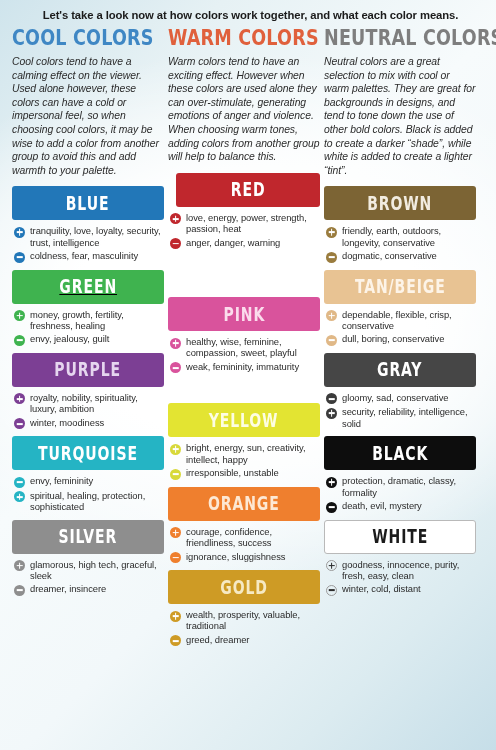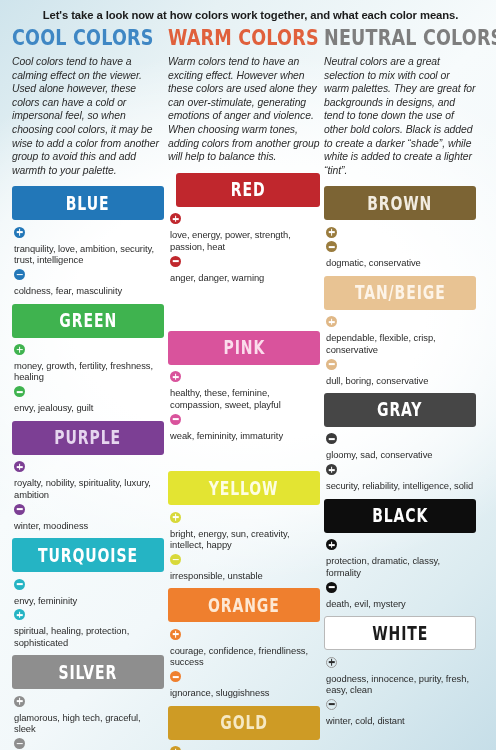--- a/index.html
+++ b/index.html
@@ -91,21 +91,20 @@
     white-space: nowrap;
   }
   .swatch.outlined { border: 1px solid #b9b9b9; background: #ffffff; }
 
   .traits { padding-left: 2px; }
   .trait {
     display: flex;
     align-items: flex-start;
     gap: 5px;
     margin-bottom: 2px;
-    flex-direction: column;
   }
   .badge {
     flex: 0 0 auto;
     width: 11px;
     height: 11px;
     border-radius: 50%;
     margin-top: 1.5px;
     position: relative;
   }
   .badge::before,
@@ -142,31 +141,31 @@
       <div class="col-title cool" style="color: rgb(63, 135, 196);">COOL COLORS</div>
       <div class="col-intro">Cool colors tend to have a calming effect on the viewer. Used alone however, these colors can have a cold or impersonal feel, so when choosing cool colors, it may be wise to add a color from another group to avoid this and add warmth to your palette.</div>
 
       <div class="entry">
         <div class="swatch" style="background: rgb(34, 119, 184);">
           <span class="swatch-label" style="color: rgb(255, 255, 255);">BLUE</span>
         </div>
         <div class="traits">
           <div class="trait">
             <span class="badge plus" style="background: rgb(34, 119, 184);"></span>
-            <span class="trait-text">tranquility, love, ambition, security, trust, intelligence</span>
+            <span class="trait-text">tranquility, love, loyalty, security, trust, intelligence</span>
           </div>
           <div class="trait">
             <span class="badge minus" style="background: rgb(34, 119, 184);"></span>
             <span class="trait-text">coldness, fear, masculinity</span>
           </div>
         </div>
       </div>
 
       <div class="entry">
-        <div class="swatch" style="background: rgb(63, 179, 79);">
+        <div class="swatch" style="background: rgb(63, 179, 79); text-decoration: underline;">
           <span class="swatch-label" style="color: rgb(255, 255, 255);">GREEN</span>
         </div>
         <div class="traits">
           <div class="trait">
             <span class="badge plus" style="background: rgb(63, 179, 79);"></span>
             <span class="trait-text">money, growth, fertility, freshness, healing</span>
           </div>
           <div class="trait">
             <span class="badge minus" style="background: rgb(63, 179, 79);"></span>
             <span class="trait-text">envy, jealousy, guilt</span>
@@ -243,21 +242,21 @@
         </div>
       </div>
 
       <div class="entry">
         <div class="swatch" style="background: rgb(217, 83, 156); margin-top: 48px;">
           <span class="swatch-label" style="color: rgb(251, 220, 236);">PINK</span>
         </div>
         <div class="traits">
           <div class="trait">
             <span class="badge plus" style="background: rgb(217, 83, 156);"></span>
-            <span class="trait-text">healthy, these, feminine, compassion, sweet, playful</span>
+            <span class="trait-text">healthy, wise, feminine, compassion, sweet, playful</span>
           </div>
           <div class="trait">
             <span class="badge minus" style="background: rgb(217, 83, 156);"></span>
             <span class="trait-text">weak, femininity, immaturity</span>
           </div>
         </div>
       </div>
 
       <div class="entry">
         <div class="swatch" style="background: rgb(227, 228, 50); margin-top: 30px;">
@@ -312,20 +311,21 @@
       <div class="col-title neutral" style="color: rgb(126, 126, 126);">NEUTRAL COLORS</div>
       <div class="col-intro">Neutral colors are a great selection to mix with cool or warm palettes. They are great for backgrounds in designs, and  tend to tone down the use of other bold colors. Black is added to create a darker “shade”, while white is added to create a lighter “tint”.</div>
 
       <div class="entry">
         <div class="swatch" style="background: rgb(124, 100, 52);">
           <span class="swatch-label" style="color: rgb(242, 236, 224);">BROWN</span>
         </div>
         <div class="traits">
           <div class="trait">
             <span class="badge plus" style="background: rgb(154, 124, 62);"></span>
+            <span class="trait-text">friendly, earth, outdoors, longevity, conservative</span>
           </div>
           <div class="trait">
             <span class="badge minus" style="background: rgb(154, 124, 62);"></span>
             <span class="trait-text">dogmatic, conservative</span>
           </div>
         </div>
       </div>
 
       <div class="entry">
         <div class="swatch" style="background: rgb(232, 195, 147);">

